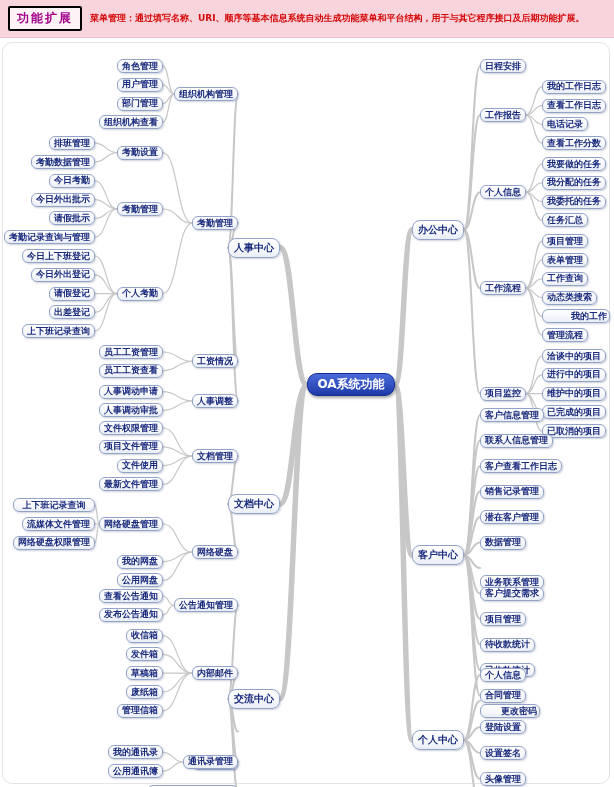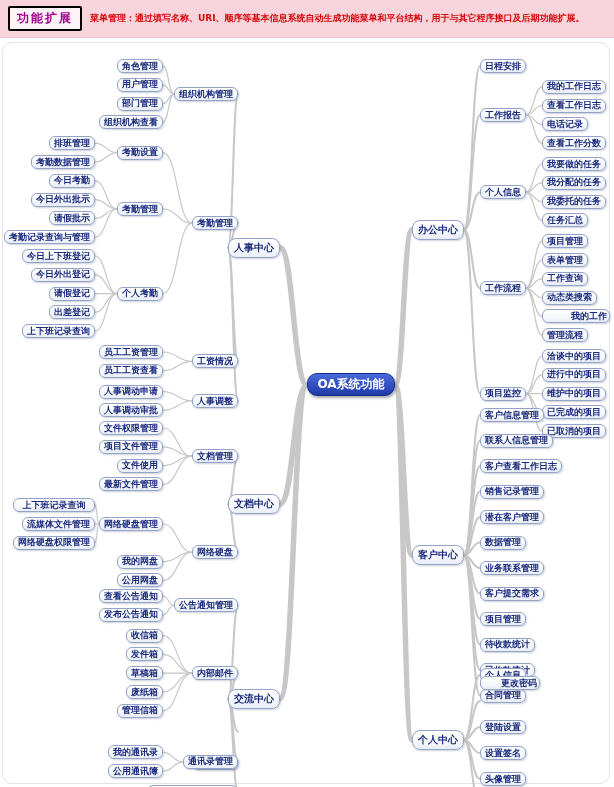--- a/index.html
+++ b/index.html
@@ -222,28 +222,28 @@
       <div class="node n2" style="left: 542px; top: 386.6px; min-width: 64px; height: 14px;">维护中的项目</div>
       <div class="node n2" style="left: 542px; top: 405.4px; min-width: 64px; height: 14px;">已完成的项目</div>
       <div class="node n2" style="left: 542px; top: 424.2px; min-width: 64px; height: 14px;">已取消的项目</div>
       <div class="node n1" style="left: 412px; top: 545.3px; min-width: 52px; height: 20px;">客户中心</div>
       <div class="node n2" style="left: 480px; top: 408px; min-width: 64px; height: 14px;">客户信息管理</div>
       <div class="node n2" style="left: 480px; top: 433.5px; min-width: 73px; height: 14px;">联系人信息管理</div>
       <div class="node n2" style="left: 480px; top: 459px; min-width: 82px; height: 14px;">客户查看工作日志</div>
       <div class="node n2" style="left: 480px; top: 484.5px; min-width: 64px; height: 14px;">销售记录管理</div>
       <div class="node n2" style="left: 480px; top: 510px; min-width: 64px; height: 14px;">潜在客户管理</div>
       <div class="node n2" style="left: 480px; top: 535.5px; min-width: 46px; height: 14px;">数据管理</div>
-      <div class="node n2" style="left: 480px; top: 561px; min-width: 64px; height: 14px; border-radius: 6px;">业务联系管理</div>
+      <div class="node n2" style="left: 480px; top: 575px; min-width: 64px; height: 14px; border-radius: 6px;">业务联系管理</div>
       <div class="node n2" style="left: 480px; top: 586.5px; min-width: 64px; height: 14px;">客户提交需求</div>
       <div class="node n2" style="left: 480px; top: 612px; min-width: 46px; height: 14px;">项目管理</div>
       <div class="node n2" style="left: 480px; top: 637.5px; min-width: 55px; height: 14px;">待收款统计</div>
       <div class="node n2" style="left: 480px; top: 663px; min-width: 55px; height: 14px;">已收款统计</div>
       <div class="node n2" style="left: 480px; top: 688.5px; min-width: 46px; height: 14px;">合同管理</div>
       <div class="node n1" style="left: 412px; top: 730px; min-width: 52px; height: 20px;">个人中心</div>
       <div class="node n2" style="left: 480px; top: 668px; min-width: 46px; height: 14px;">个人信息</div>
-      <div class="node n2" style="left: 480px; top: 676px; min-width: 46px; height: 14px; padding-left: 20px;">更改密码</div>
+      <div class="node n2" style="left: 480px; top: 704px; min-width: 46px; height: 14px; padding-left: 20px;">更改密码</div>
       <div class="node n2" style="left: 480px; top: 720px; min-width: 46px; height: 14px;">登陆设置</div>
       <div class="node n2" style="left: 480px; top: 746px; min-width: 46px; height: 14px;">设置签名</div>
       <div class="node n2" style="left: 480px; top: 772px; min-width: 46px; height: 14px;">头像管理</div>
     </div>
 
   <div class="root-node">OA系统功能</div>
 </div>
 
 </body></html>

